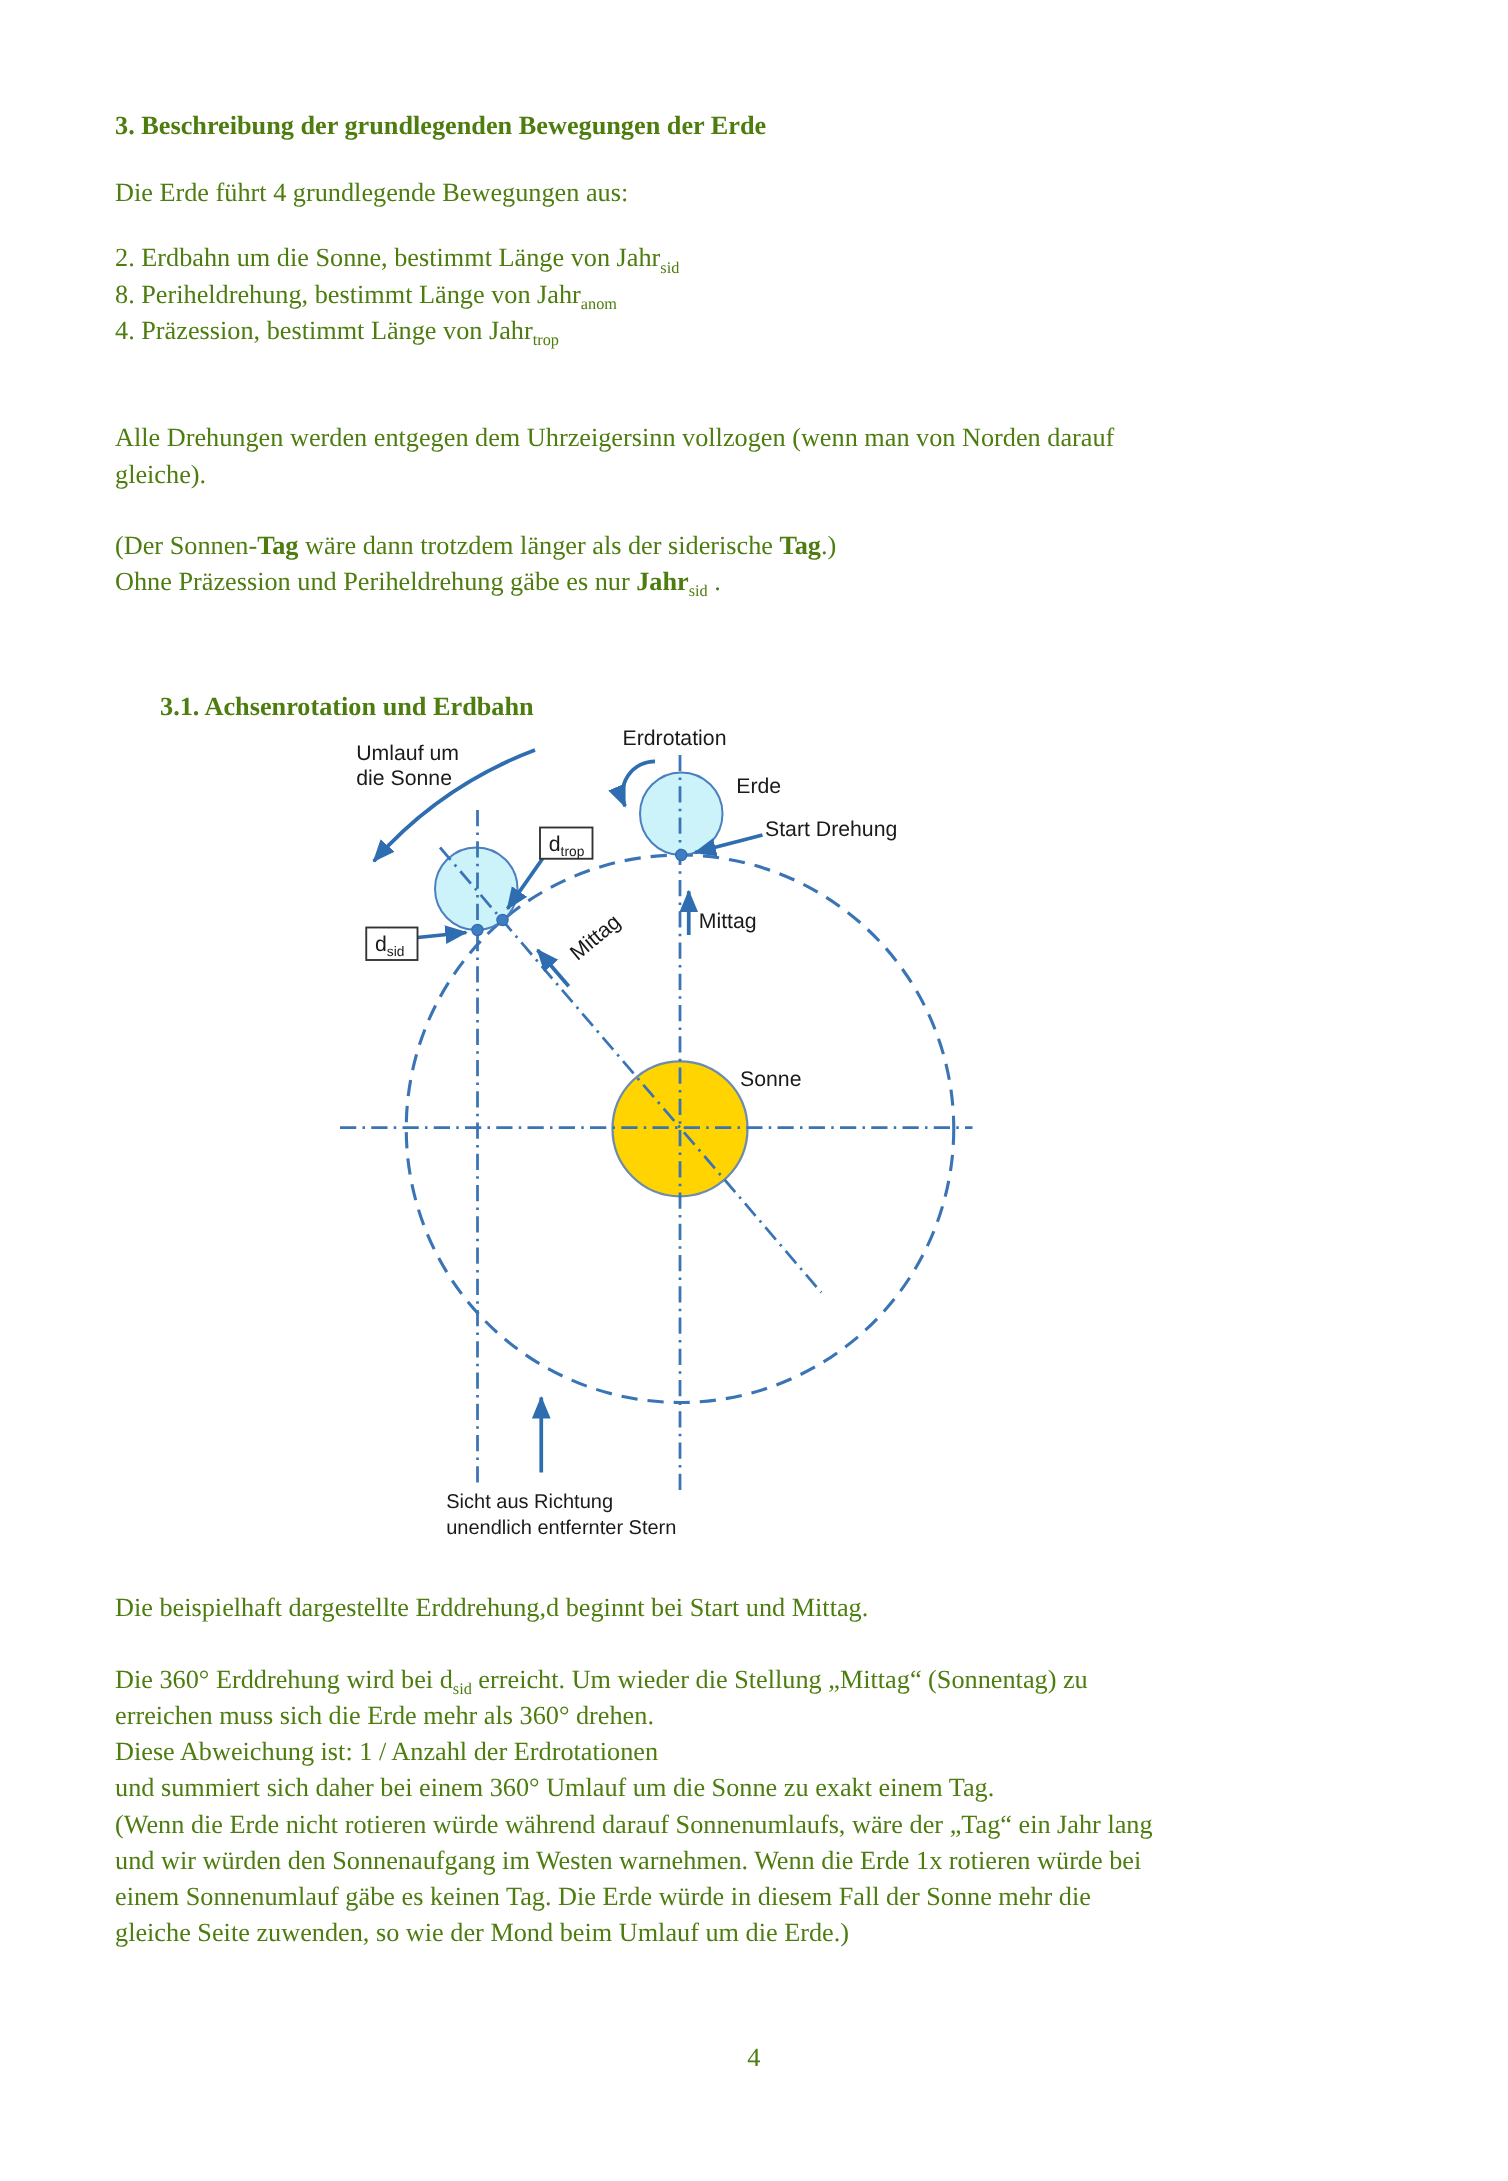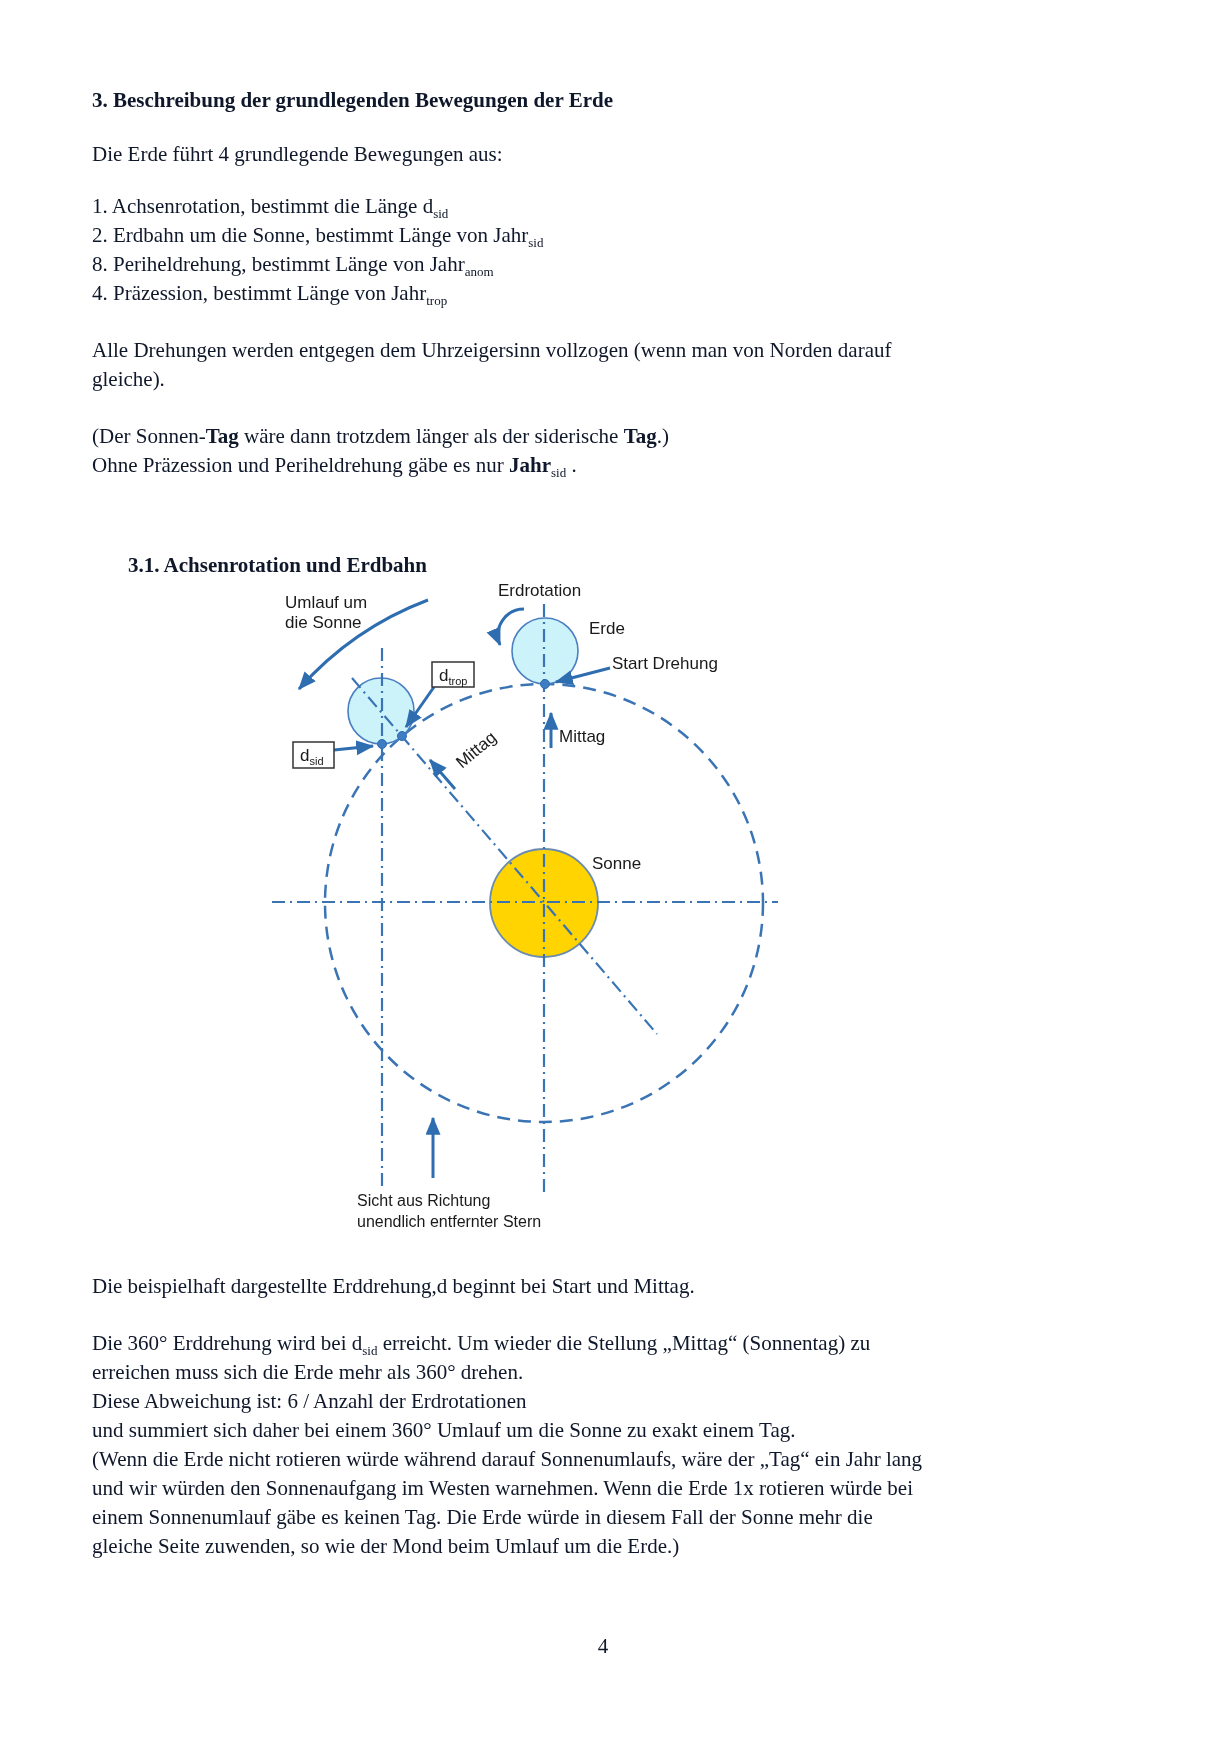--- a/index.html
+++ b/index.html
@@ -1,18 +1,18 @@
 <!DOCTYPE html>
 <html><head>
 <meta charset="utf-8">
 <style>
   html,body { margin:0; padding:0; background:#ffffff; }
   #page {
     position:relative; width:1206px; height:1745px; background:#ffffff;
-    font-family:"Liberation Serif", serif; color:#0f172a; overflow:hidden;
+    font-family:"Liberation Serif", serif; color:#4d7c0f; overflow:hidden;
   }
   .tblock { position:absolute; left:92px; font-size:21px; line-height:29px; white-space:nowrap; }
   .tblock b { font-weight:bold; }
   .tblock sub { font-size:13px; line-height:0; }
   h1.doc, h2.doc { position:absolute; left:92px; margin:0; font-size:21px; line-height:29px; font-weight:bold; white-space:nowrap; }
   #pagenum { position:absolute; left:0; top:1634px; width:1206px; text-align:center; font-size:21px; }
   #diagram-svg { position:absolute; left:0; top:515px; }
   .dlabel { font-family:"Liberation Sans", sans-serif; font-size:17px; fill:#1a1a1a; }
   .dlabel-sm { font-family:"Liberation Sans", sans-serif; font-size:16px; fill:#1a1a1a; }
   .boxlabel { font-family:"Liberation Sans", sans-serif; font-size:17px; fill:#1a1a1a; }
@@ -21,21 +21,20 @@
 </head>
 <body>
 
 <div id="page">
 
   <h1 class="doc" style="top:86px;">3. Beschreibung der grundlegenden Bewegungen der Erde</h1>
 
   <div class="tblock" style="top:140px;">Die Erde führt 4 grundlegende Bewegungen aus:</div>
 
   <div class="tblock" style="top:192px;">
-    <div><span>1. Achsenrotation, bestimmt die Länge d</span><sub>sid</sub></div>
     <div><span>2. Erdbahn um die Sonne, bestimmt Länge von Jahr</span><sub>sid</sub></div>
     <div><span>8. Periheldrehung, bestimmt Länge von Jahr</span><sub>anom</sub></div>
     <div><span>4. Präzession, bestimmt Länge von Jahr</span><sub>trop</sub></div>
   </div>
 
   <div class="tblock" style="top:336px;">
     <div>Alle Drehungen werden entgegen dem Uhrzeigersinn vollzogen (wenn man von Norden darauf</div>
     <div>gleiche).</div>
   </div>
 
@@ -98,21 +97,21 @@
     <text class="dlabel" x="285" y="113">die Sonne</text>
     <text class="dlabel-sm" x="357" y="691">Sicht aus Richtung</text>
     <text class="dlabel-sm" x="357" y="712">unendlich entfernter Stern</text>
   </svg>
 
   <div class="tblock" style="top:1272px;">Die beispielhaft dargestellte Erddrehung,d beginnt bei Start und Mittag.</div>
 
   <div class="tblock" style="top:1329px;">
     <div><span>Die 360° Erddrehung wird bei d</span><sub>sid</sub><span> erreicht. Um wieder die Stellung „Mittag“ (Sonnentag) zu</span></div>
     <div><span>erreichen muss sich die Erde mehr als 360° drehen.</span></div>
-    <div><span>Diese Abweichung ist: 6 / Anzahl der Erdrotationen</span></div>
+    <div><span>Diese Abweichung ist: 1 / Anzahl der Erdrotationen</span></div>
     <div><span>und summiert sich daher bei einem 360° Umlauf um die Sonne zu exakt einem Tag.</span></div>
     <div><span>(Wenn die Erde nicht rotieren würde während darauf Sonnenumlaufs, wäre der „Tag“ ein Jahr lang</span></div>
     <div><span>und wir würden den Sonnenaufgang im Westen warnehmen. Wenn die Erde 1x rotieren würde bei</span></div>
     <div><span>einem Sonnenumlauf gäbe es keinen Tag. Die Erde würde in diesem Fall der Sonne mehr die</span></div>
     <div><span>gleiche Seite zuwenden, so wie der Mond beim Umlauf um die Erde.)</span></div>
   </div>
 
   <div id="pagenum">4</div>
 
 </div>

